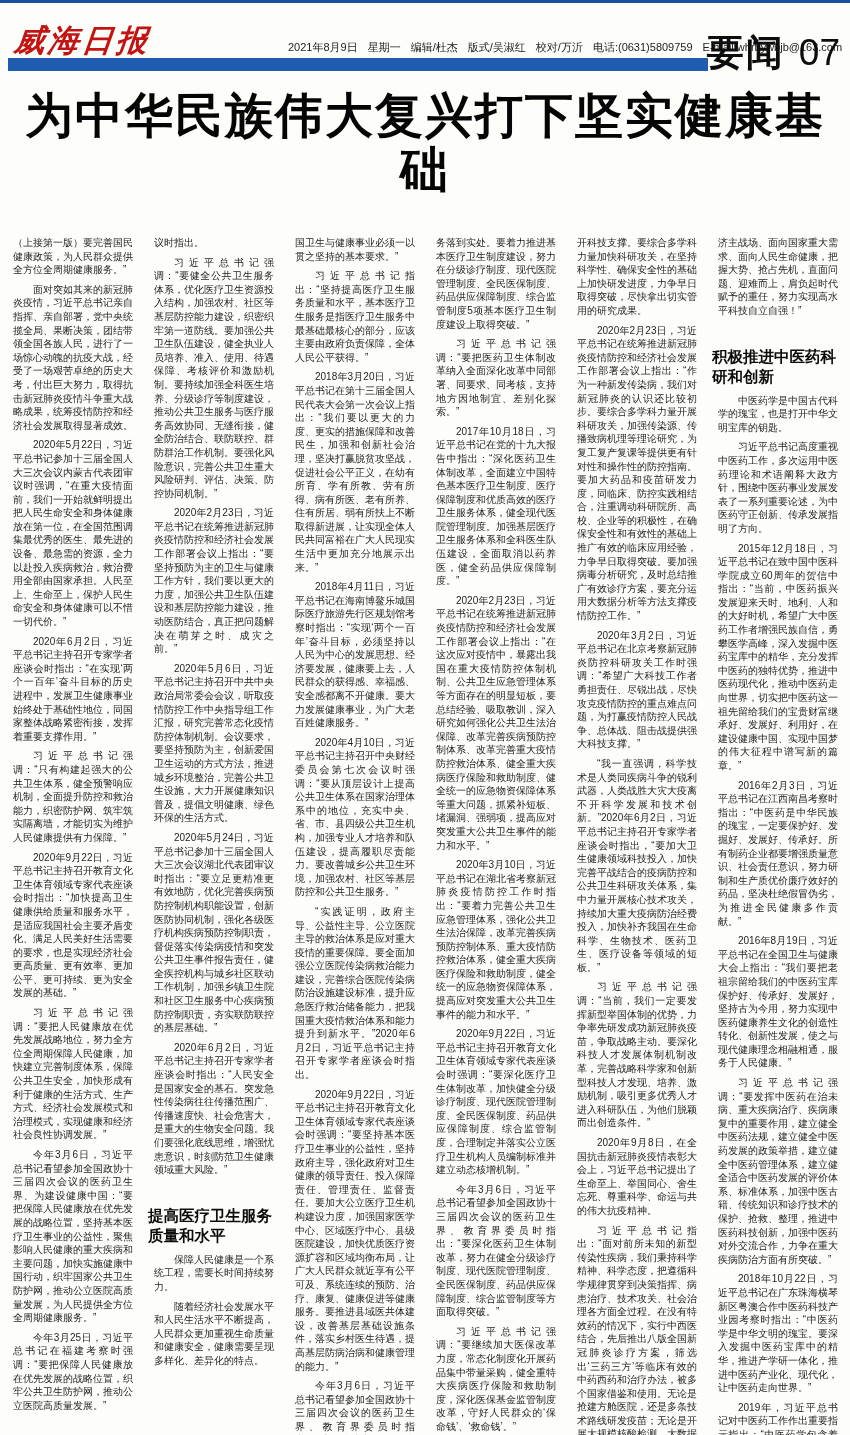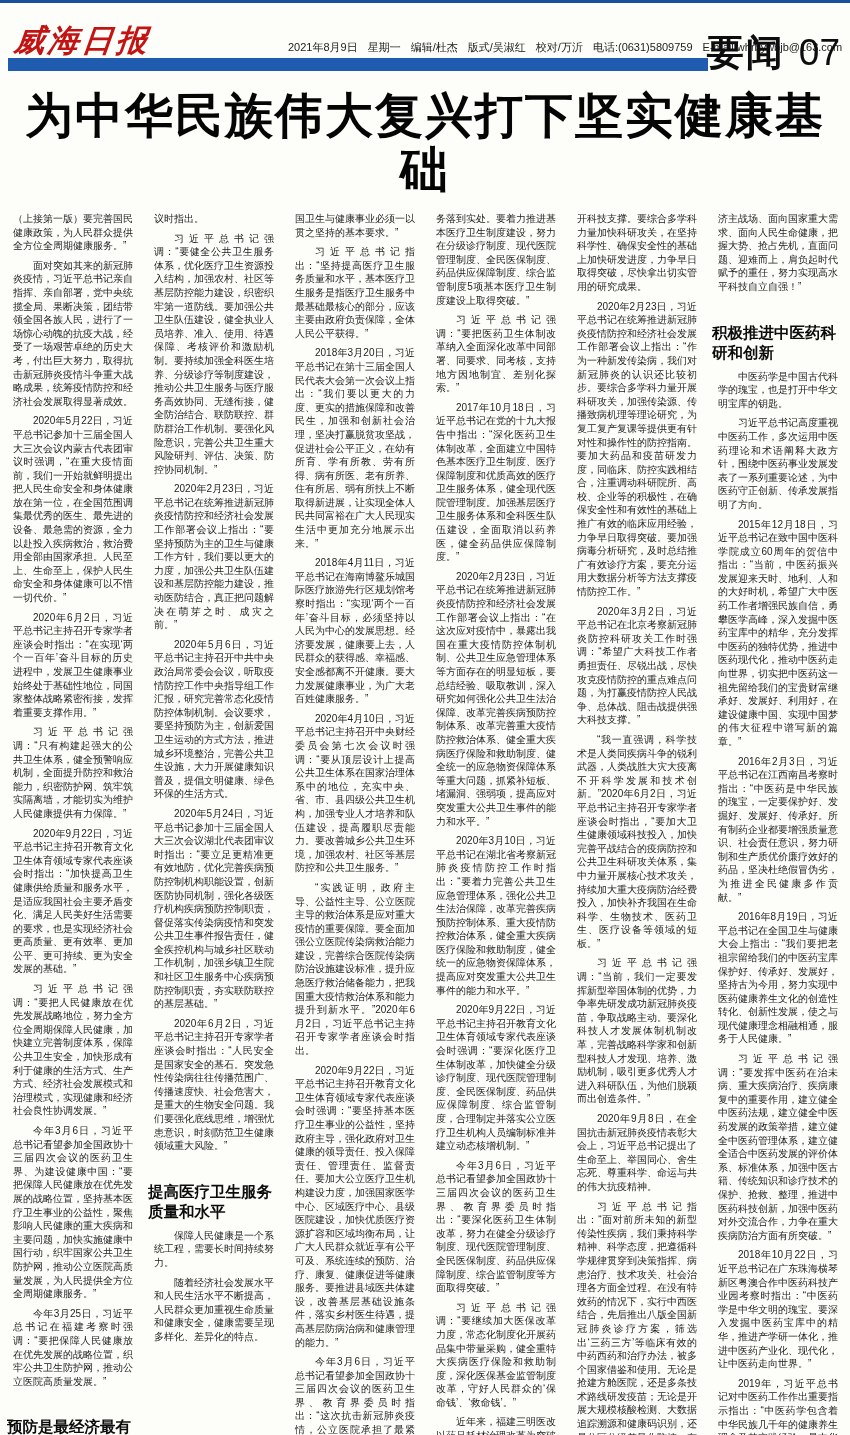--- a/index.html
+++ b/index.html
@@ -8,21 +8,21 @@
   .topline{position:absolute;top:0;left:0;width:100%;height:3px;background:#1a4fa0;}
   .masthead{position:relative;height:74px;}
   .logo{position:absolute;left:14px;top:20px;color:#c31414;font-size:31px;font-weight:bold;font-style:italic;
         font-family:"DejaVu Serif",serif;letter-spacing:3px;transform:skewX(-6deg);}
   .meta{position:absolute;left:288px;top:40px;font-size:11px;color:#222;white-space:nowrap;}
   .meta span{margin-right:10px;}
   .secpage{position:absolute;right:10px;top:28px;font-size:37px;color:#0d0d0d;white-space:nowrap;}
   .secpage .sec{font-weight:bold;letter-spacing:2px;}
   .secpage .num{font-weight:normal;margin-left:14px;}
   .bluebar{position:absolute;left:8px;top:58px;width:700px;height:13px;background:#1f5cb0;}
-  .headline{margin:14px 6px 4px;text-align:center;font-size:48px;line-height:54px;font-weight:900;
+  .headline{margin:14px 6px 28px;text-align:center;font-size:48px;line-height:54px;font-weight:900;
             letter-spacing:2px;color:#050505;font-family:"DejaVu Serif",serif;}
   .cols{display:flex;gap:9px;padding:6px 7px 0;height:1280px;overflow:hidden;}
   .col{width:132px;min-width:132px;overflow:hidden;text-align:justify;}
   .col p{margin:6px;font-size:10px;line-height:13.6px;text-indent:2em;color:#1d1d1d;
          font-family:"Liberation Sans",sans-serif;}
   .col p.cont{text-indent:0;}
   .col h3{margin:29px 0 7px;font-size:15.5px;line-height:20px;font-weight:bold;color:#0c0c0c;text-align:left;}
 </style>
 </head>
 <body>

